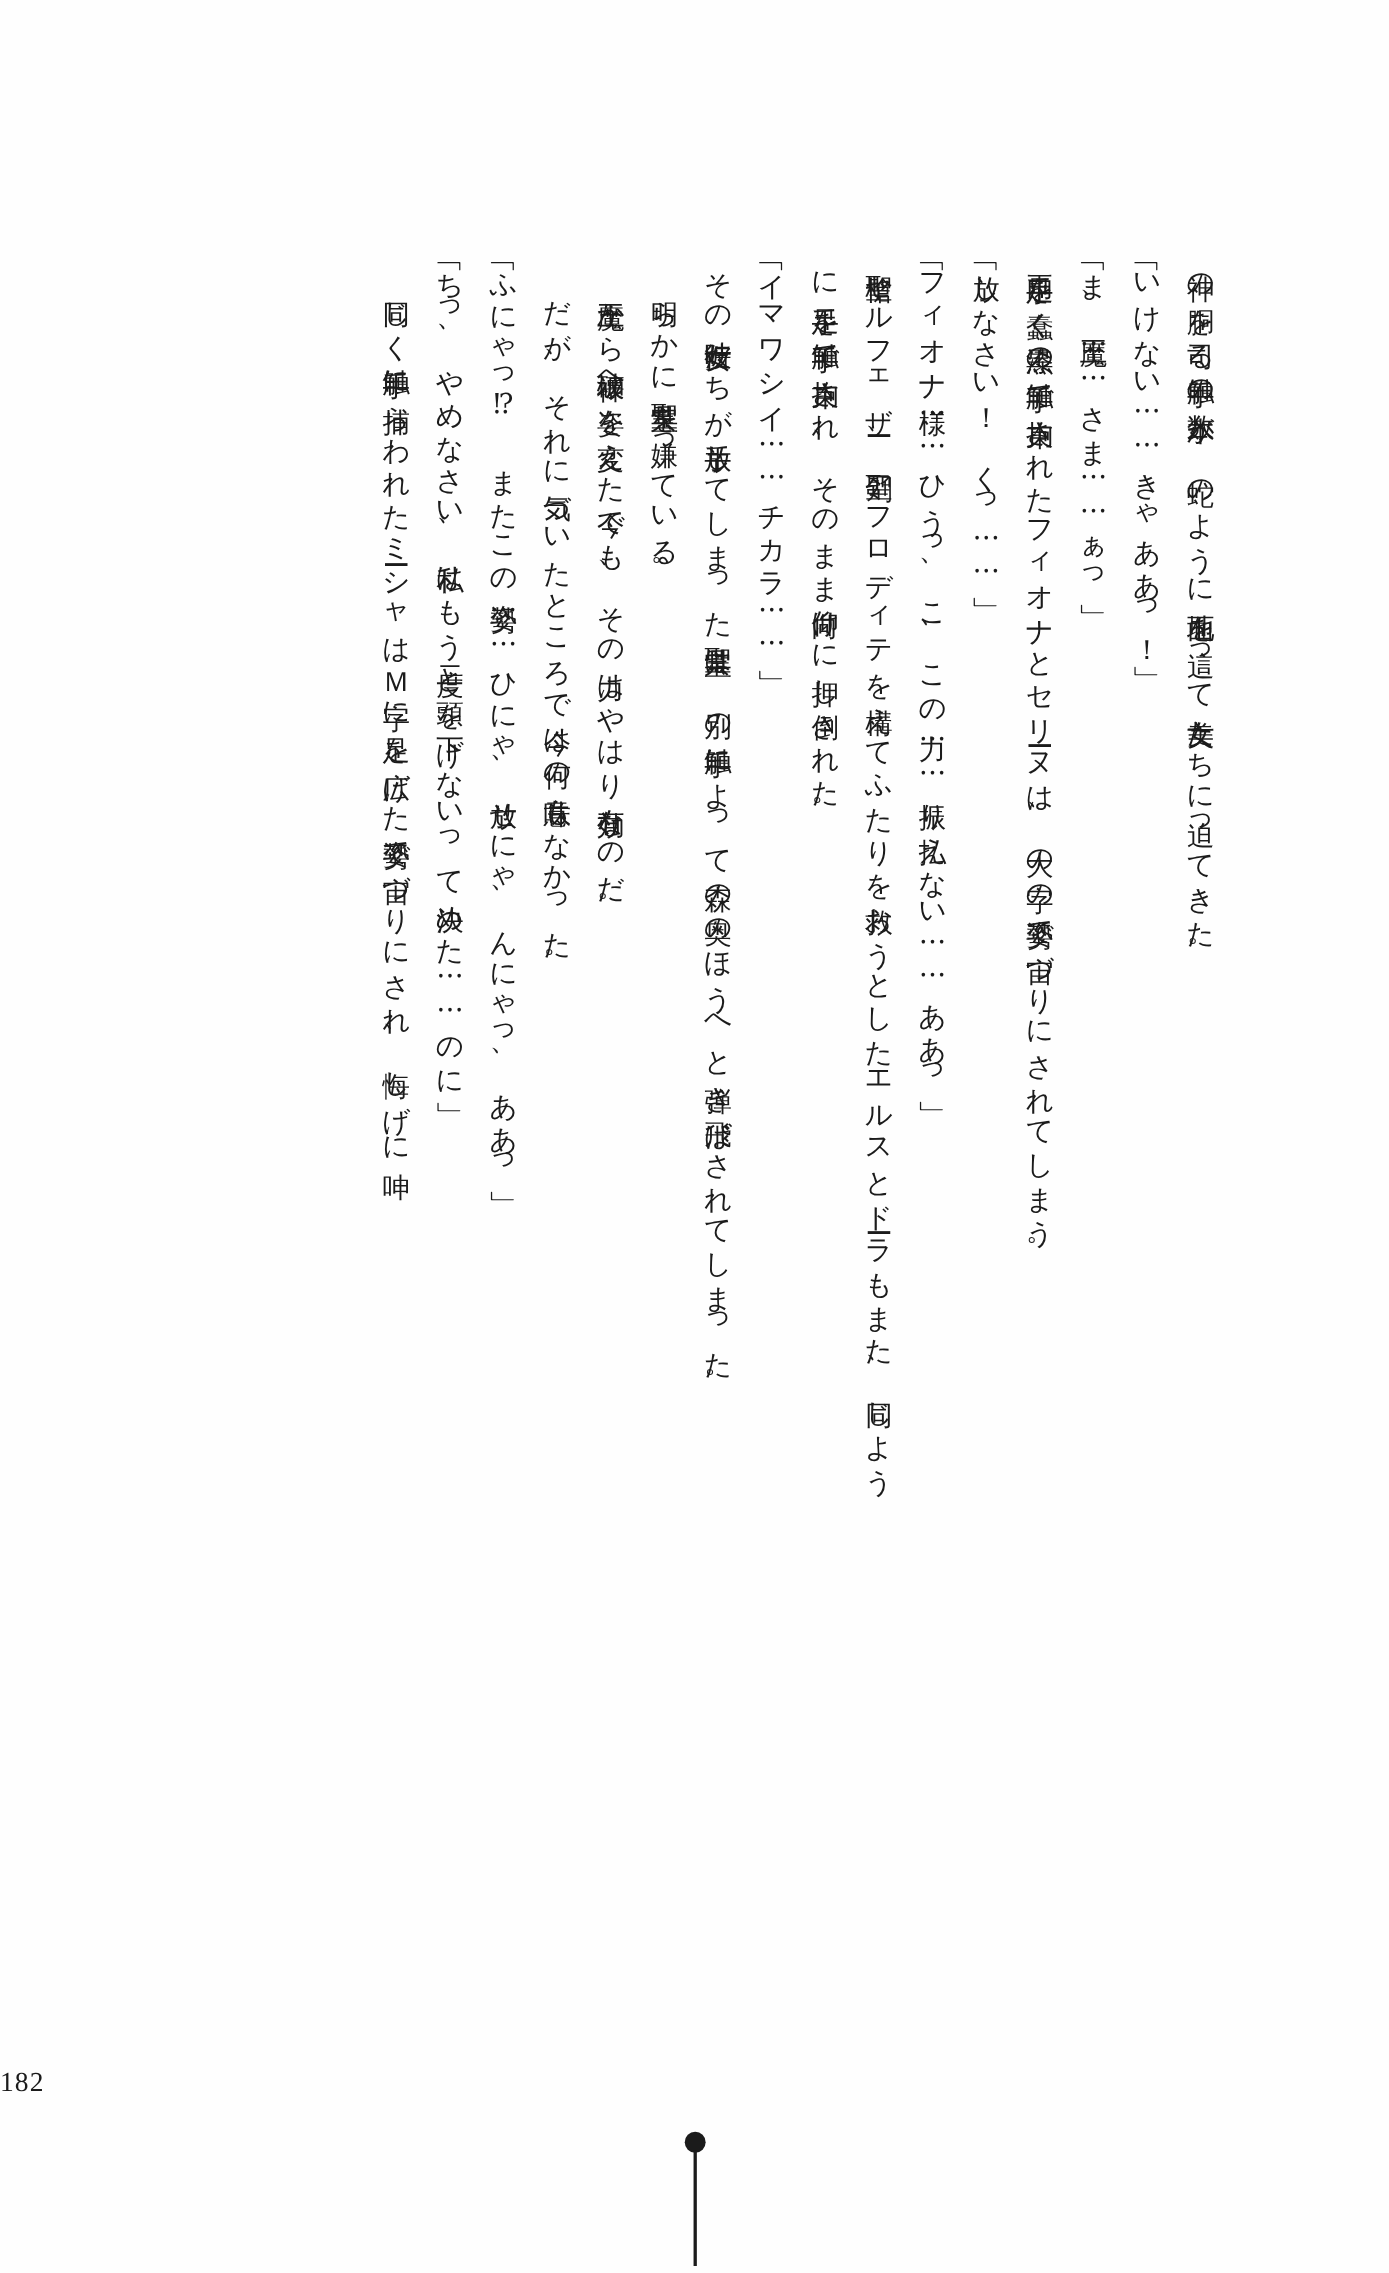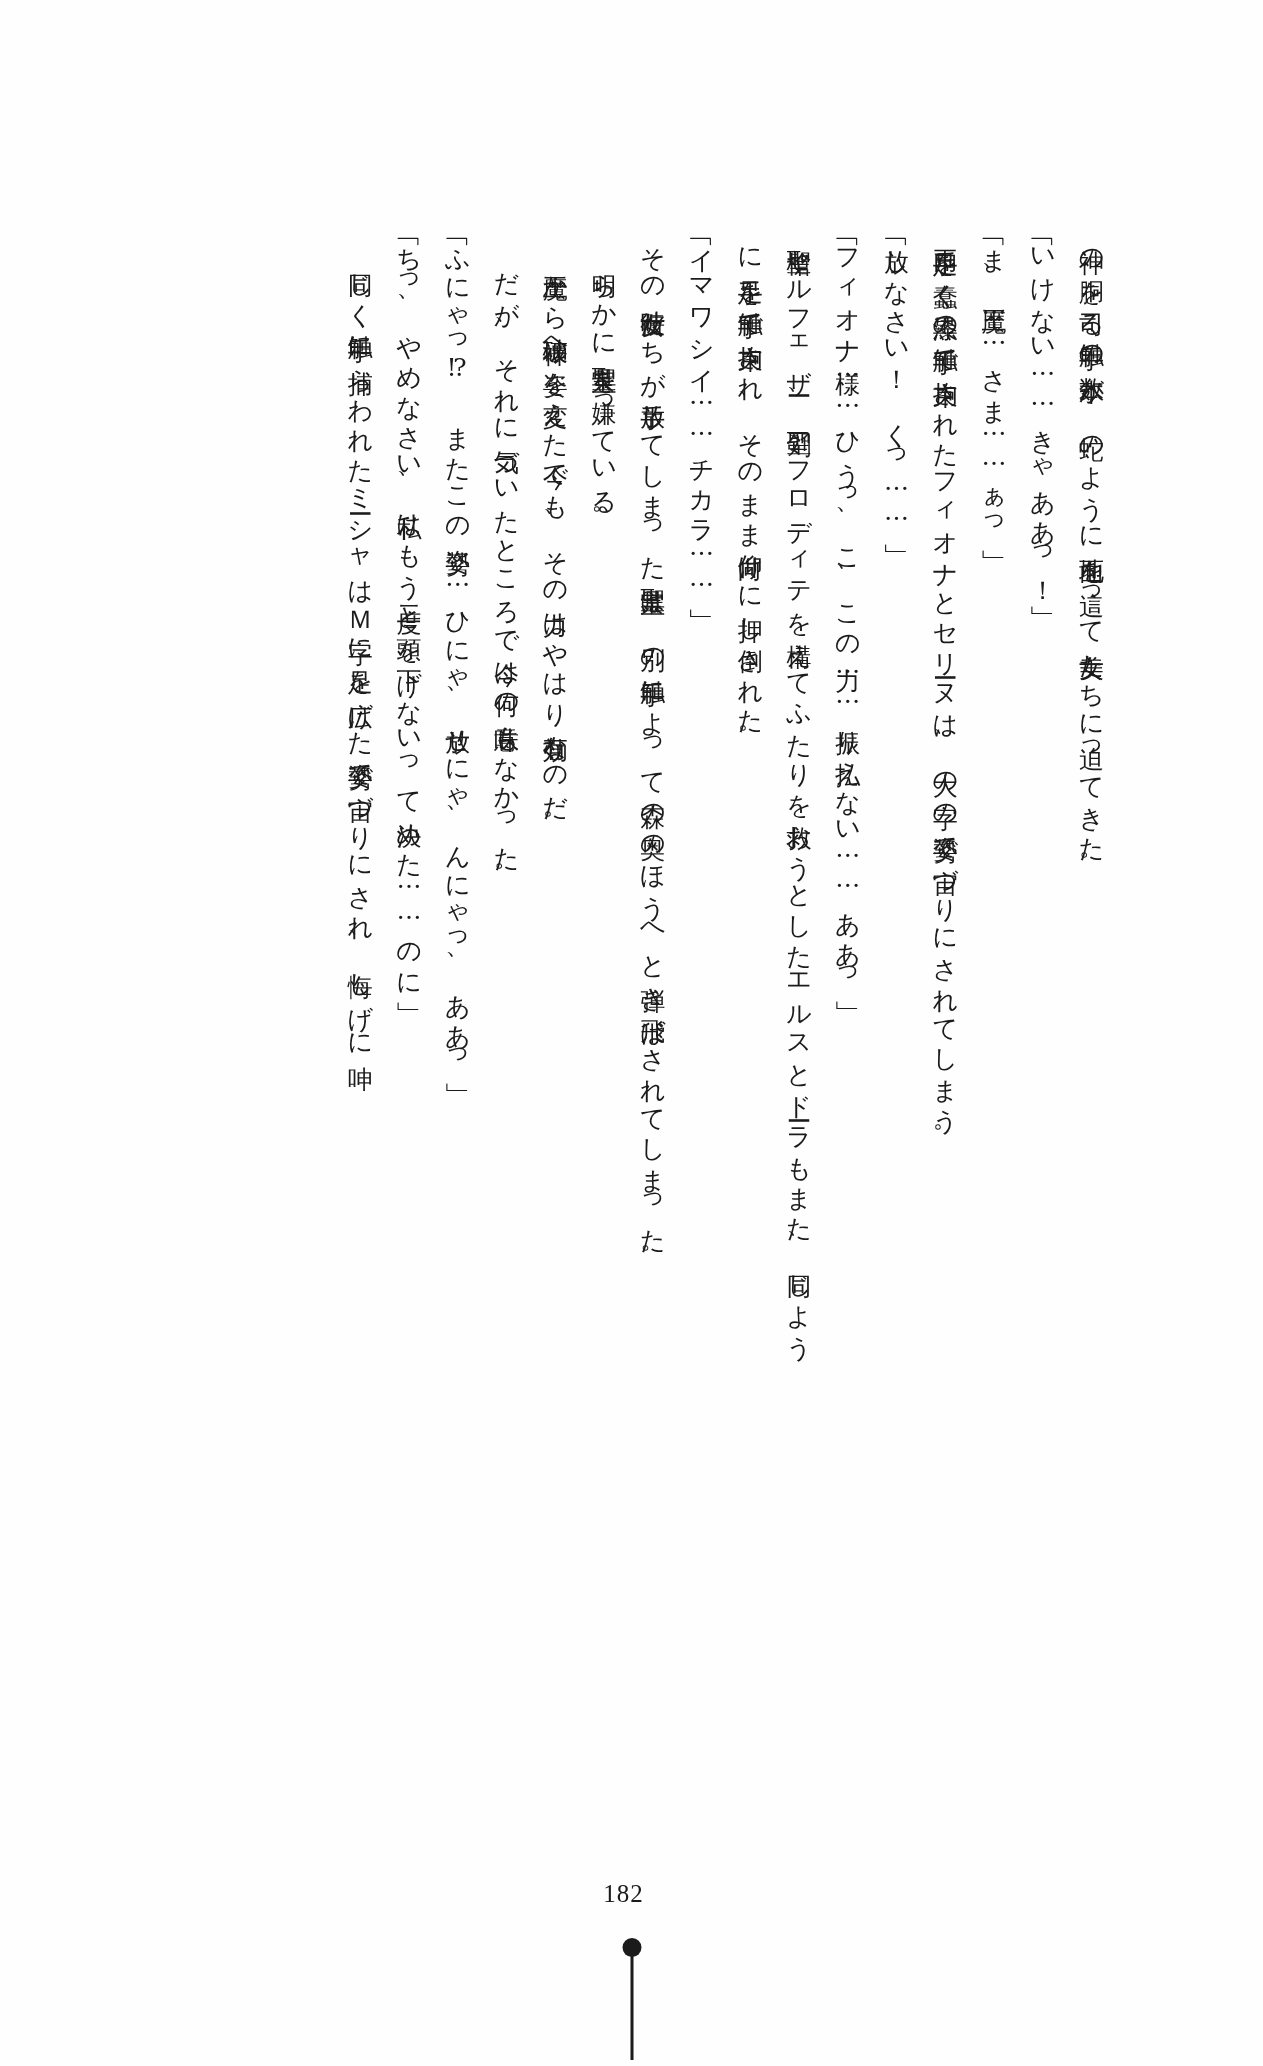--- a/index.html
+++ b/index.html
@@ -46,21 +46,21 @@
   #text-block p.indent {
     text-indent: 25px;
   }
 
   
   #page-number {
     position: absolute;
     left: 0;
     right: 16px;
     top: 1880px;
-    text-align: center;
+    text-align: left;
     font-family: "Liberation Serif", "DejaVu Serif", serif;
     font-size: 25px;
     color: #1b1b1b;
     letter-spacing: 1px;
   }
 
   
   #bottom-mark {
     position: absolute;
     left: 50%;

